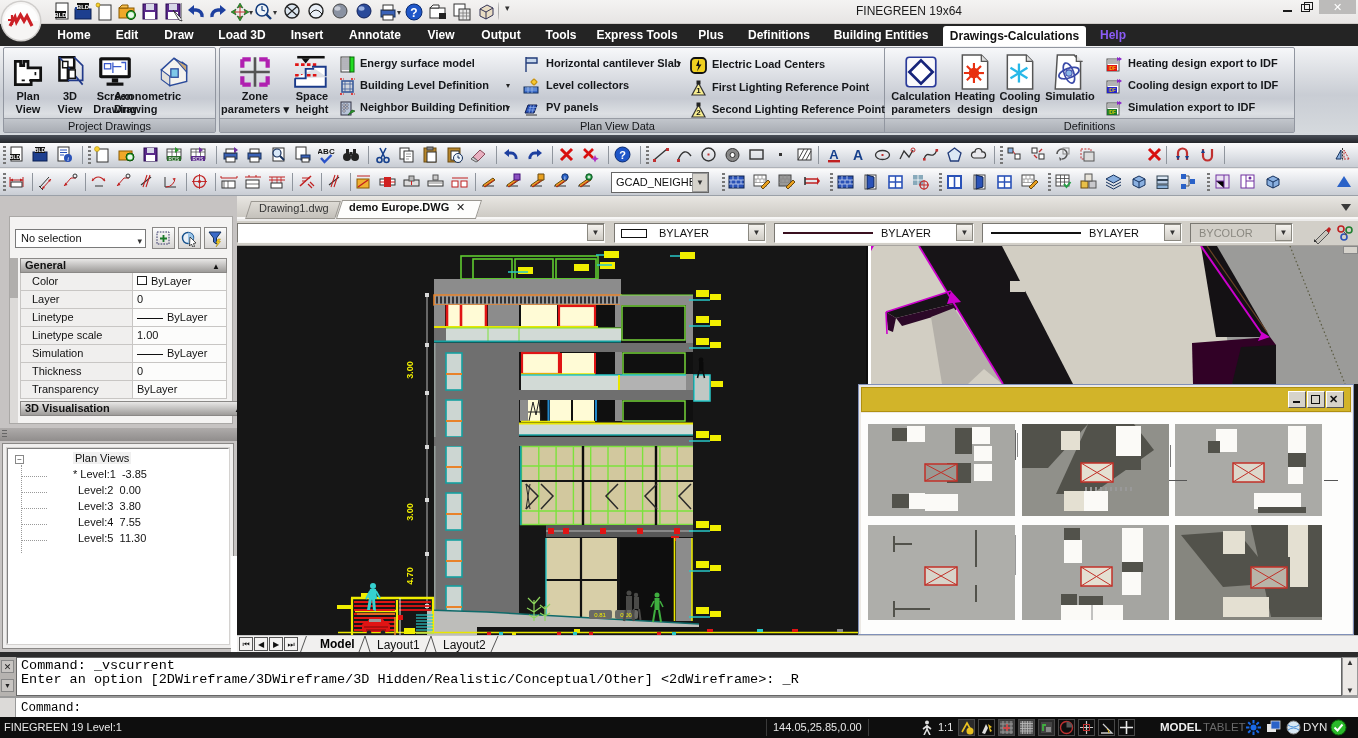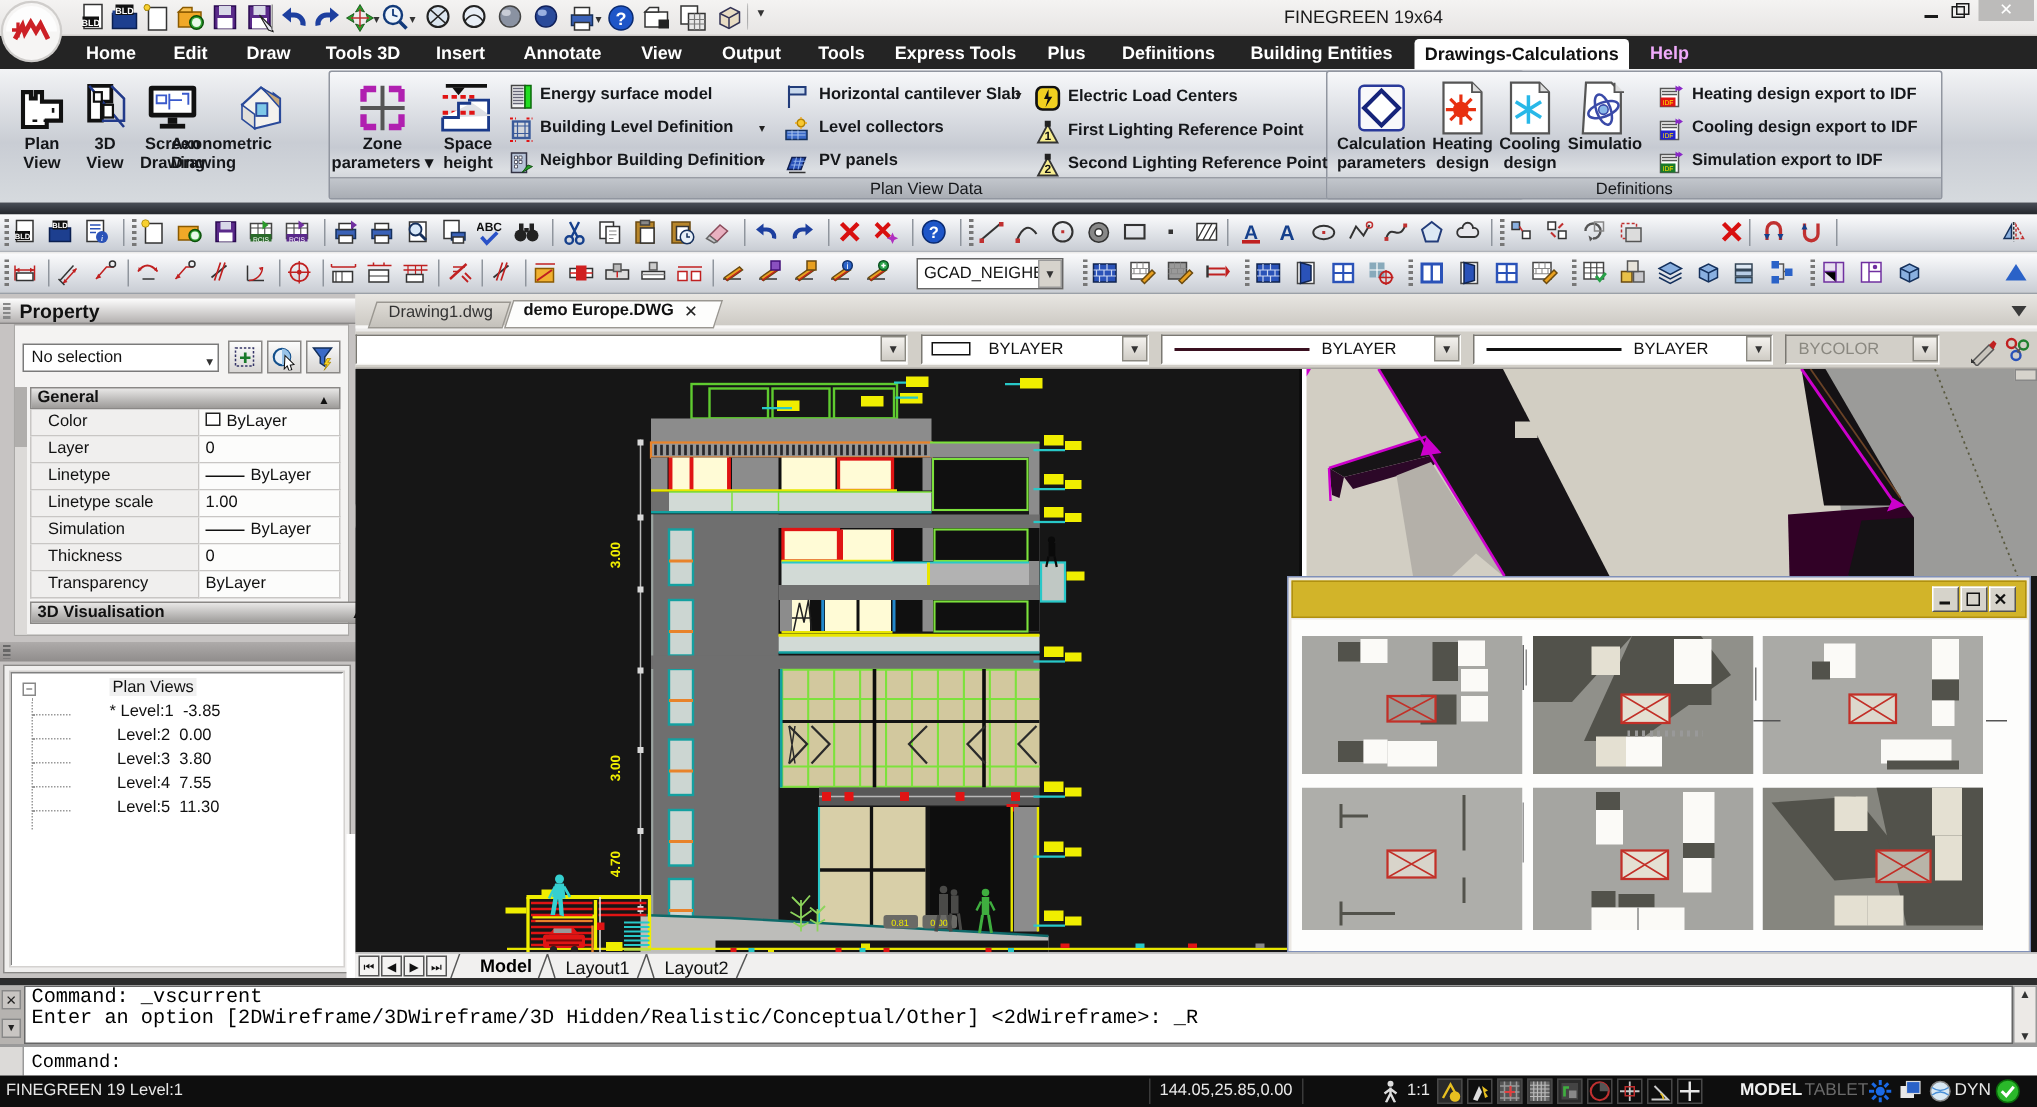--- a/index.html
+++ b/index.html
@@ -108,41 +108,44 @@
 <div class="abs" style="left:249px;top:8px;font-size:8px;color:#333;">▾</div>
 <div class="abs" style="left:273px;top:8px;font-size:8px;color:#333;">▾</div>
 <div class="abs" style="left:397px;top:8px;font-size:8px;color:#333;">▾</div>
 <div class="abs" style="left:498px;top:2px;width:1px;height:18px;border-right:1px solid #aaa;border-radius:50%;"></div>
 <div class="abs" style="left:505px;top:3px;font-size:9px;color:#333;">▾</div>
 </div>
 <div class="abs" style="left:0;top:24px;width:1358px;height:22px;background:#242424;">
 <div class="abs" style="left:74px;top:4px;width:140px;margin-left:-70px;text-align:center;font-size:12px;font-weight:bold;color:#fff;">Home</div>
 <div class="abs" style="left:127px;top:4px;width:140px;margin-left:-70px;text-align:center;font-size:12px;font-weight:bold;color:#fff;">Edit</div>
 <div class="abs" style="left:179px;top:4px;width:140px;margin-left:-70px;text-align:center;font-size:12px;font-weight:bold;color:#fff;">Draw</div>
-<div class="abs" style="left:242px;top:4px;width:140px;margin-left:-70px;text-align:center;font-size:12px;font-weight:bold;color:#fff;">Tools 3D</div>
+<div class="abs" style="left:242px;top:4px;width:140px;margin-left:-70px;text-align:center;font-size:12px;font-weight:bold;color:#fff;">Load 3D</div>
 <div class="abs" style="left:307px;top:4px;width:140px;margin-left:-70px;text-align:center;font-size:12px;font-weight:bold;color:#fff;">Insert</div>
 <div class="abs" style="left:375px;top:4px;width:140px;margin-left:-70px;text-align:center;font-size:12px;font-weight:bold;color:#fff;">Annotate</div>
 <div class="abs" style="left:441px;top:4px;width:140px;margin-left:-70px;text-align:center;font-size:12px;font-weight:bold;color:#fff;">View</div>
 <div class="abs" style="left:501px;top:4px;width:140px;margin-left:-70px;text-align:center;font-size:12px;font-weight:bold;color:#fff;">Output</div>
 <div class="abs" style="left:561px;top:4px;width:140px;margin-left:-70px;text-align:center;font-size:12px;font-weight:bold;color:#fff;">Tools</div>
 <div class="abs" style="left:637px;top:4px;width:140px;margin-left:-70px;text-align:center;font-size:12px;font-weight:bold;color:#fff;">Express Tools</div>
 <div class="abs" style="left:711px;top:4px;width:140px;margin-left:-70px;text-align:center;font-size:12px;font-weight:bold;color:#fff;">Plus</div>
 <div class="abs" style="left:779px;top:4px;width:140px;margin-left:-70px;text-align:center;font-size:12px;font-weight:bold;color:#fff;">Definitions</div>
 <div class="abs" style="left:881px;top:4px;width:140px;margin-left:-70px;text-align:center;font-size:12px;font-weight:bold;color:#fff;">Building Entities</div>
-<div class="abs" style="left:1113px;top:4px;width:140px;margin-left:-70px;text-align:center;font-size:12px;font-weight:bold;color:#f0abfc;">Help</div>
+<div class="abs" style="left:1113px;top:4px;width:140px;margin-left:-70px;text-align:center;font-size:12px;font-weight:bold;color:#8b5cf6;">Help</div>
 <div class="abs" style="left:943px;top:2px;width:143px;height:20px;background:#fff;border-radius:3px 3px 0 0;text-align:center;font-size:12px;font-weight:bold;color:#111;line-height:20px;">Drawings-Calculations</div>
 </div>
 <svg class="abs" style="left:0;top:0;" width="46" height="44" viewBox="0 0 46 44">
     <circle cx="21" cy="21" r="20.5" fill="#cfcdcb"></circle>
     <circle cx="21" cy="21" r="19" fill="#f6f5f4"></circle>
     <path d="M21 4 a17 17 0 0 1 17 17 l-34 0 a17 17 0 0 1 17 -17z" fill="#fdfdfd"></path>
     <path d="M10 26 l5 -9 1.5 5 4 -7 3.5 6 3 -5 5 10" fill="none" stroke="#cc2026" stroke-width="3.2"></path>
     <path d="M8 20 l6 0 M12 15 l0 10" stroke="#cc2026" stroke-width="2.2"></path>
   </svg>
 <div class="abs" style="left:0;top:46px;width:1358px;height:89px;background:linear-gradient(#f2f3f5,#c9cdd4 55%,#d6dade);">
+<div class="abs" style="left:3px;top:1px;width:213px;height:86px;border:1px solid #9196a0;border-radius:2px;background:linear-gradient(#f7f8fa,#c6cad2 60%,#dcdfe3 78%,#b9bdc4);">
+      <div class="abs" style="left:0;bottom:0;width:100%;height:14px;background:linear-gradient(#c2c6cc,#a9adb4);border-top:1px solid #989ca4;text-align:center;font-size:11px;color:#15171a;line-height:14px;">Project Drawings</div>
+    </div>
 <div class="abs" style="left:219px;top:1px;width:797px;height:86px;border:1px solid #9196a0;border-radius:2px;background:linear-gradient(#f7f8fa,#c6cad2 60%,#dcdfe3 78%,#b9bdc4);">
       <div class="abs" style="left:0;bottom:0;width:100%;height:14px;background:linear-gradient(#c2c6cc,#a9adb4);border-top:1px solid #989ca4;text-align:center;font-size:11px;color:#15171a;line-height:14px;">Plan View Data</div>
     </div>
 <div class="abs" style="left:884px;top:1px;width:411px;height:86px;border:1px solid #9196a0;border-radius:2px;background:linear-gradient(#f7f8fa,#c6cad2 60%,#dcdfe3 78%,#b9bdc4);">
       <div class="abs" style="left:0;bottom:0;width:100%;height:14px;background:linear-gradient(#c2c6cc,#a9adb4);border-top:1px solid #989ca4;text-align:center;font-size:11px;color:#15171a;line-height:14px;">Definitions</div>
     </div>
 <svg class="abs" style="left:9px;top:7px;" width="38" height="38" viewBox="0 0 36 36">
       <path d="M6 8 h5 v4 h3 v-4 h4 v6 h12 v12 h-9 v4 h-15 z" fill="#fff" stroke="#111" stroke-width="2.6"></path>
       <path d="M12 26 h3 m4 0 h3 m4 0 h3 M25 18 v3" stroke="#111" stroke-width="1.6"></path>
     </svg>
@@ -756,24 +759,20 @@
     <rect x="2" y="2" width="13" height="13" fill="#fff" stroke="#7030a0"></rect>
     <path d="M7 2 v13 M7 8 h8" stroke="#7030a0"></path>
     <circle cx="11" cy="5" r="1.5" fill="#7030a0"></circle>
   </svg>
 <svg class="abs" style="left:1264px;top:173px;" width="18" height="18" viewBox="0 0 18 18">
     <path d="M3 6 L9 3 L15 6 L15 12 L9 15 L3 12Z" fill="#8ab0e0" stroke="#14305c"></path>
     <path d="M3 6 L9 9 L15 6 M9 9 v6" fill="none" stroke="#14305c"></path>
   </svg>
 <div class="abs" style="left:1337px;top:176px;width:0;height:0;border-left:7px solid transparent;border-right:7px solid transparent;border-bottom:11px solid #2a62c8;"></div>
 <div class="abs" style="left:0;top:196px;width:237px;height:460px;background:#c6c3c2;">
-<div class="abs" style="left:0;top:3px;width:237px;height:17px;background:linear-gradient(#fdfdfd,#b5b2b1);border-bottom:1px solid #8a8887;">
-      <div class="abs" style="left:2px;top:3px;width:5px;height:12px;background:repeating-linear-gradient(#888 0 1.5px,transparent 1.5px 3px);"></div>
-      <div class="abs" style="left:13px;top:1px;font-size:13px;font-weight:bold;color:#111;">Property</div>
-    </div>
 <div class="abs" style="left:9px;top:20px;width:224px;height:208px;background:#f4f3f2;border:1px solid #aaa8a6;"></div>
 <div class="abs" style="left:15px;top:33px;width:131px;height:19px;background:#fff;border:1px solid #7a7a7a;font-size:11px;line-height:17px;padding-left:5px;color:#111;">No selection<span class="abs" style="right:3px;top:3px;font-size:9px;color:#333;">▾</span></div>
 <div class="abs" style="left:152px;top:31px;width:23px;height:22px;background:linear-gradient(#fcfcfc,#d8d6d4);border:1px solid #8a8886;"></div>
 <div class="abs" style="left:178px;top:31px;width:23px;height:22px;background:linear-gradient(#fcfcfc,#d8d6d4);border:1px solid #8a8886;"></div>
 <div class="abs" style="left:204px;top:31px;width:23px;height:22px;background:linear-gradient(#fcfcfc,#d8d6d4);border:1px solid #8a8886;"></div>
 <svg class="abs" style="left:155px;top:34px" width="17" height="17" viewBox="0 0 17 17">
       <rect x="2" y="2" width="12" height="12" fill="none" stroke="#336" stroke-dasharray="1.6 1.2"></rect>
       <path d="M8.5 5 v7 M5 8.5 h7" stroke="#1a7a2a" stroke-width="1.8"></path>
     </svg>
 <svg class="abs" style="left:181px;top:34px" width="17" height="17" viewBox="0 0 17 17">

